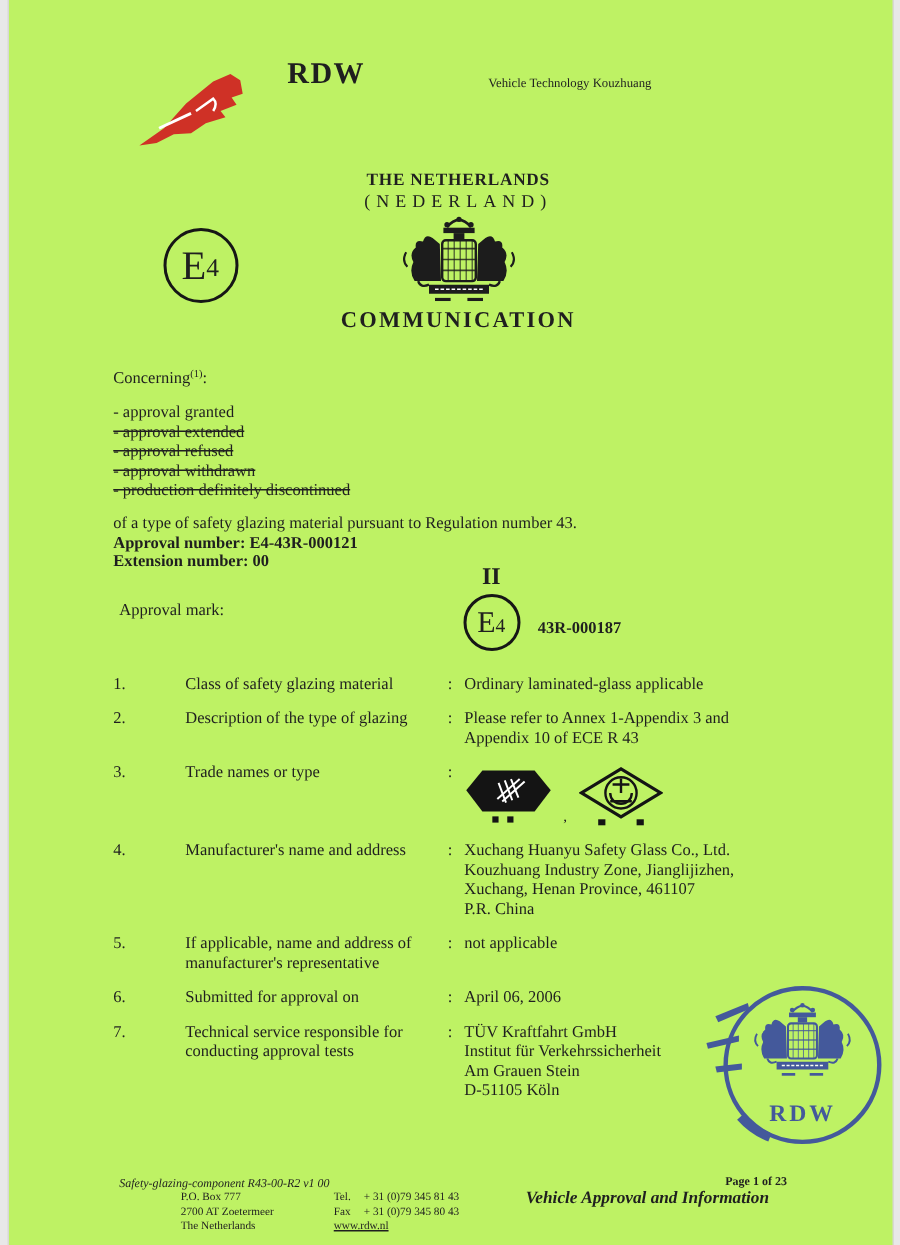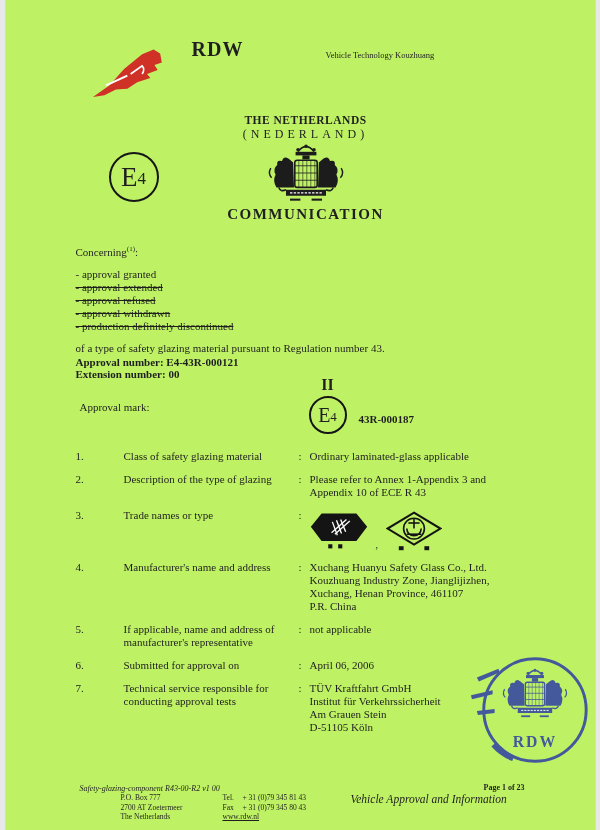--- a/index.html
+++ b/index.html
@@ -56,21 +56,21 @@
   .marks-cell { display:flex; align-items:flex-start; gap:8px; margin-top:2px; }
   .mark-sep { align-self:flex-end; font-size:10px; }
   
   .stamp { position:absolute; left:463px; top:648px; width:128px; height:128px; opacity:0.92; }
   
   .footer { position:absolute; left:115px; top:748px; width:470px; display:flex;margin-top:45px; }
   .f-addr { width:100px; font-size:7.5px; line-height:9.5px; }
   .f-contact { width:110px; font-size:7.5px; line-height:9.5px; margin-left:2px; }
   .f-line { display:grid; grid-template-columns:20px auto; }
   .f-web { text-decoration:underline; }
-  .tagline { margin-left:18px; font-size:11.5px; font-weight:normal; font-style:italic;text-align:right; }
+  .tagline { margin-left:18px; font-size:11.5px; font-weight:bold; font-style:italic;text-align:right; }
   .docref { position:absolute; left:74px; top:784px; font-size:8px; font-style:italic; }
   .pagenum { position:absolute; left:478px; top:783px; font-size:8px; font-weight:bold; }
 </style>
 </head>
 <body>
 
 <svg width="0" height="0" style="position:absolute">
   <symbol id="crest" viewBox="0 0 100 80">
     <path d="M40,13 Q50,1 60,13" fill="none" stroke="currentColor" stroke-width="2.2"></path>
     <circle cx="40" cy="11" r="2.2" fill="currentColor"></circle>

